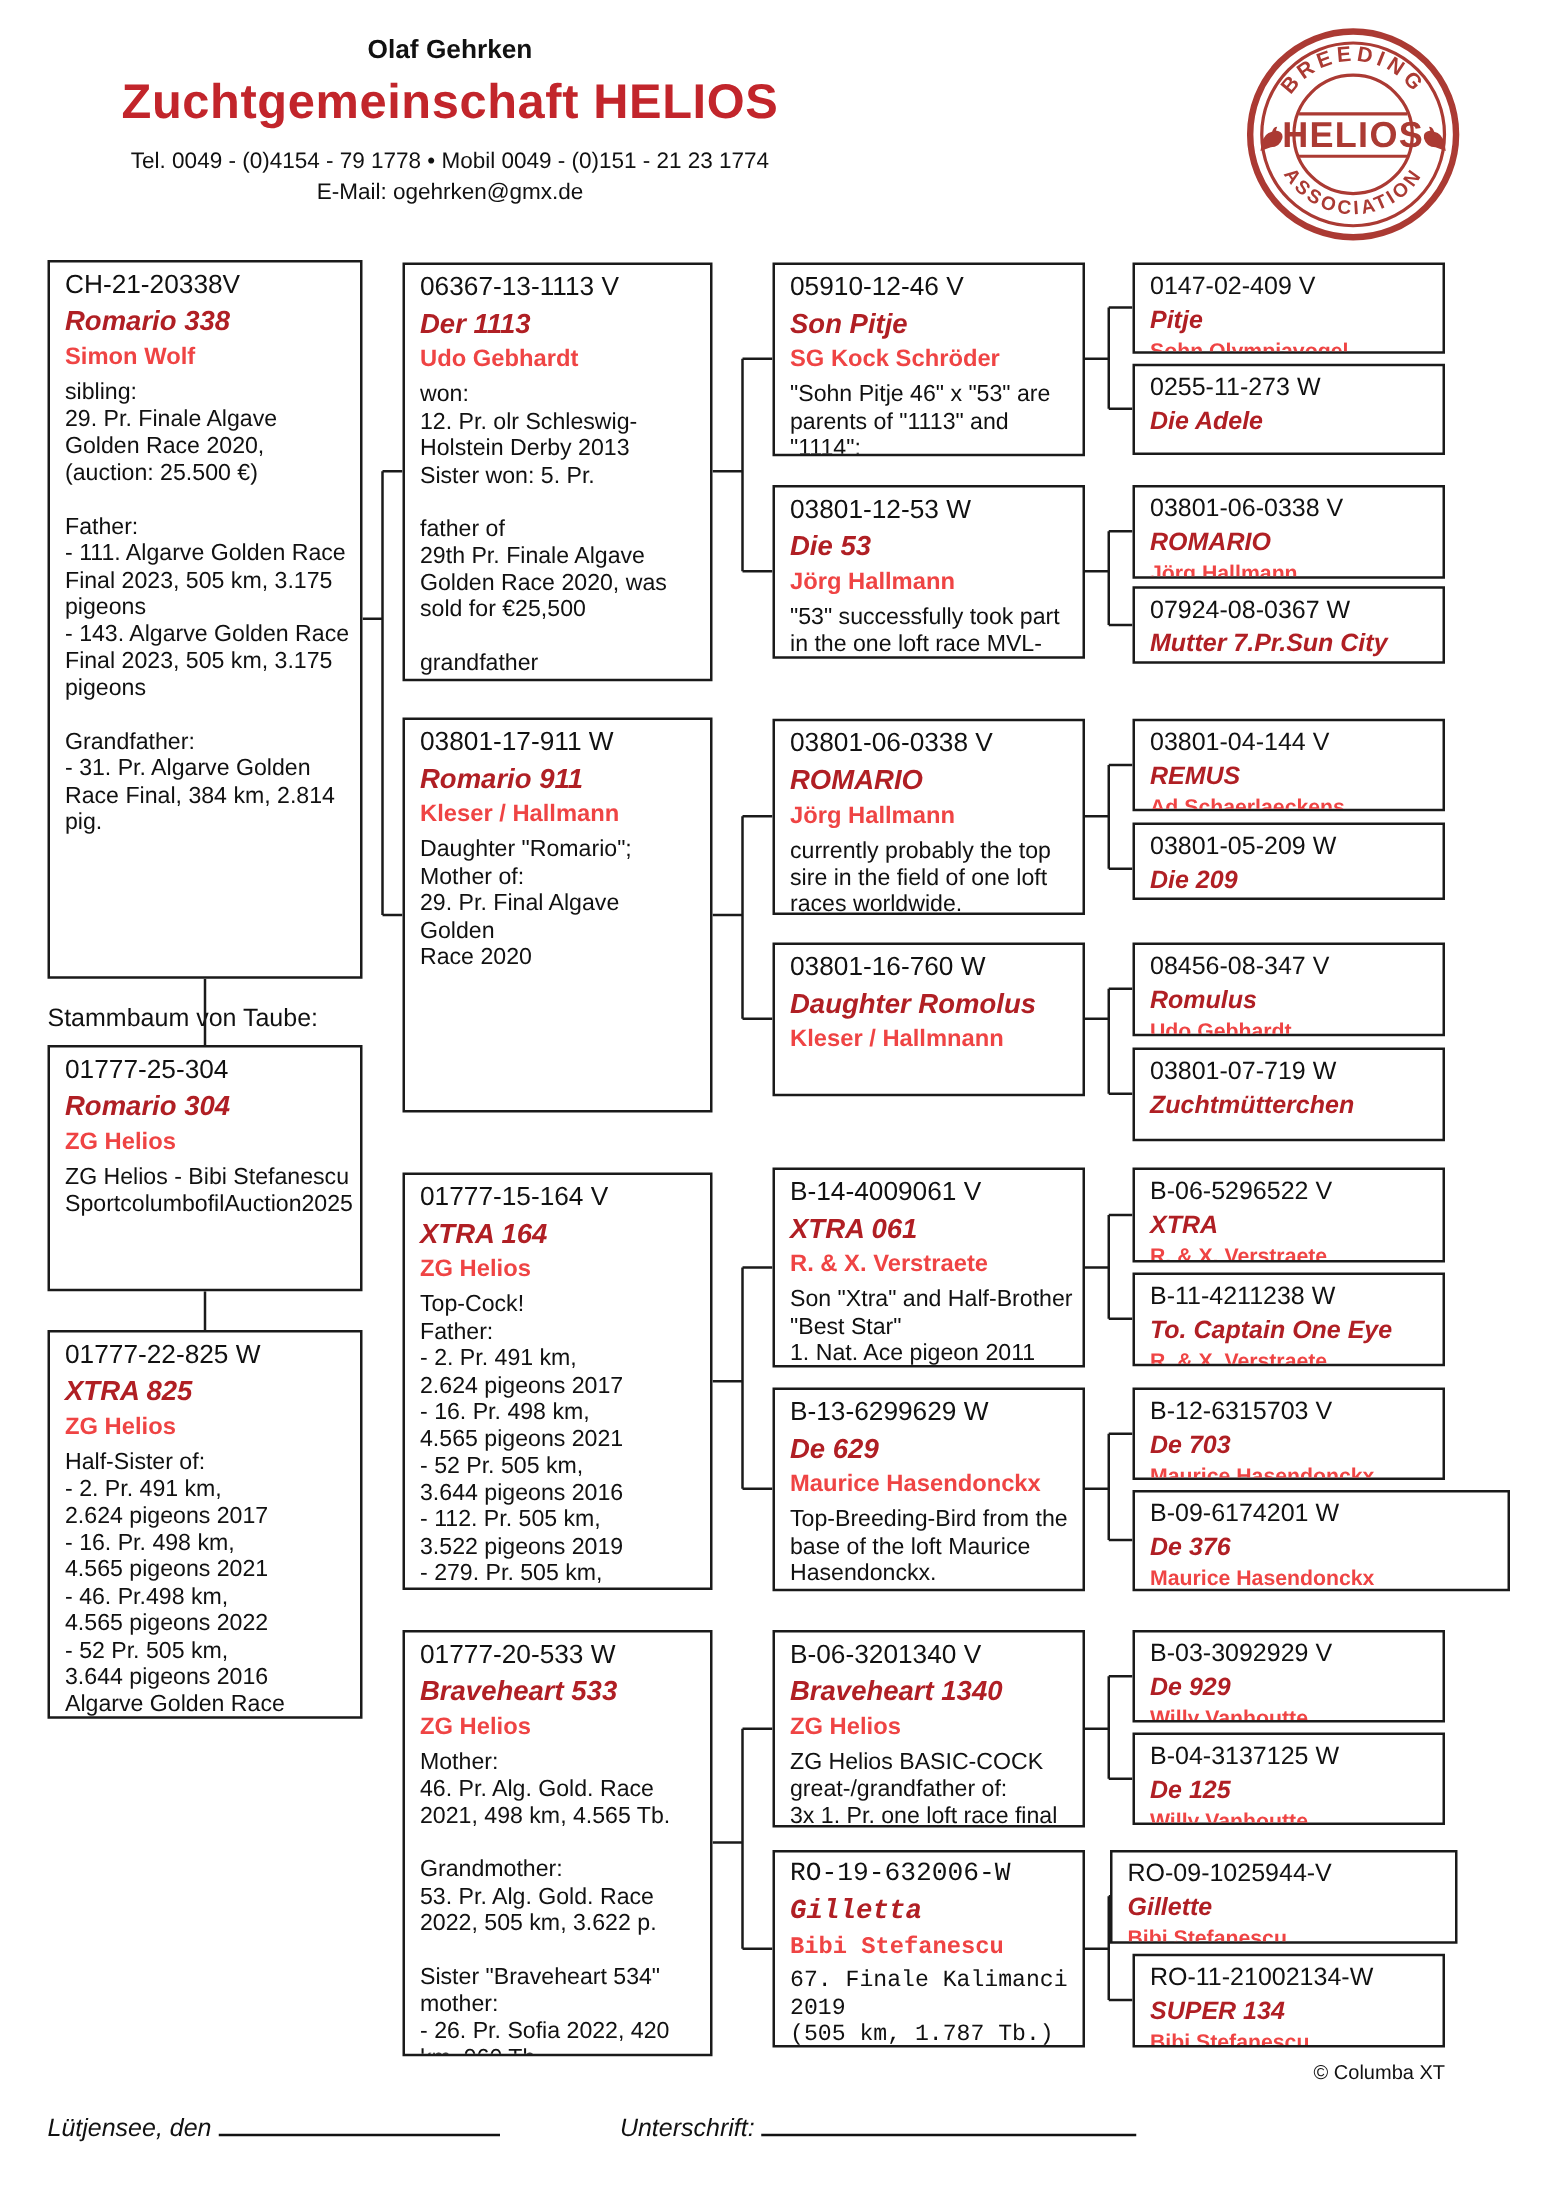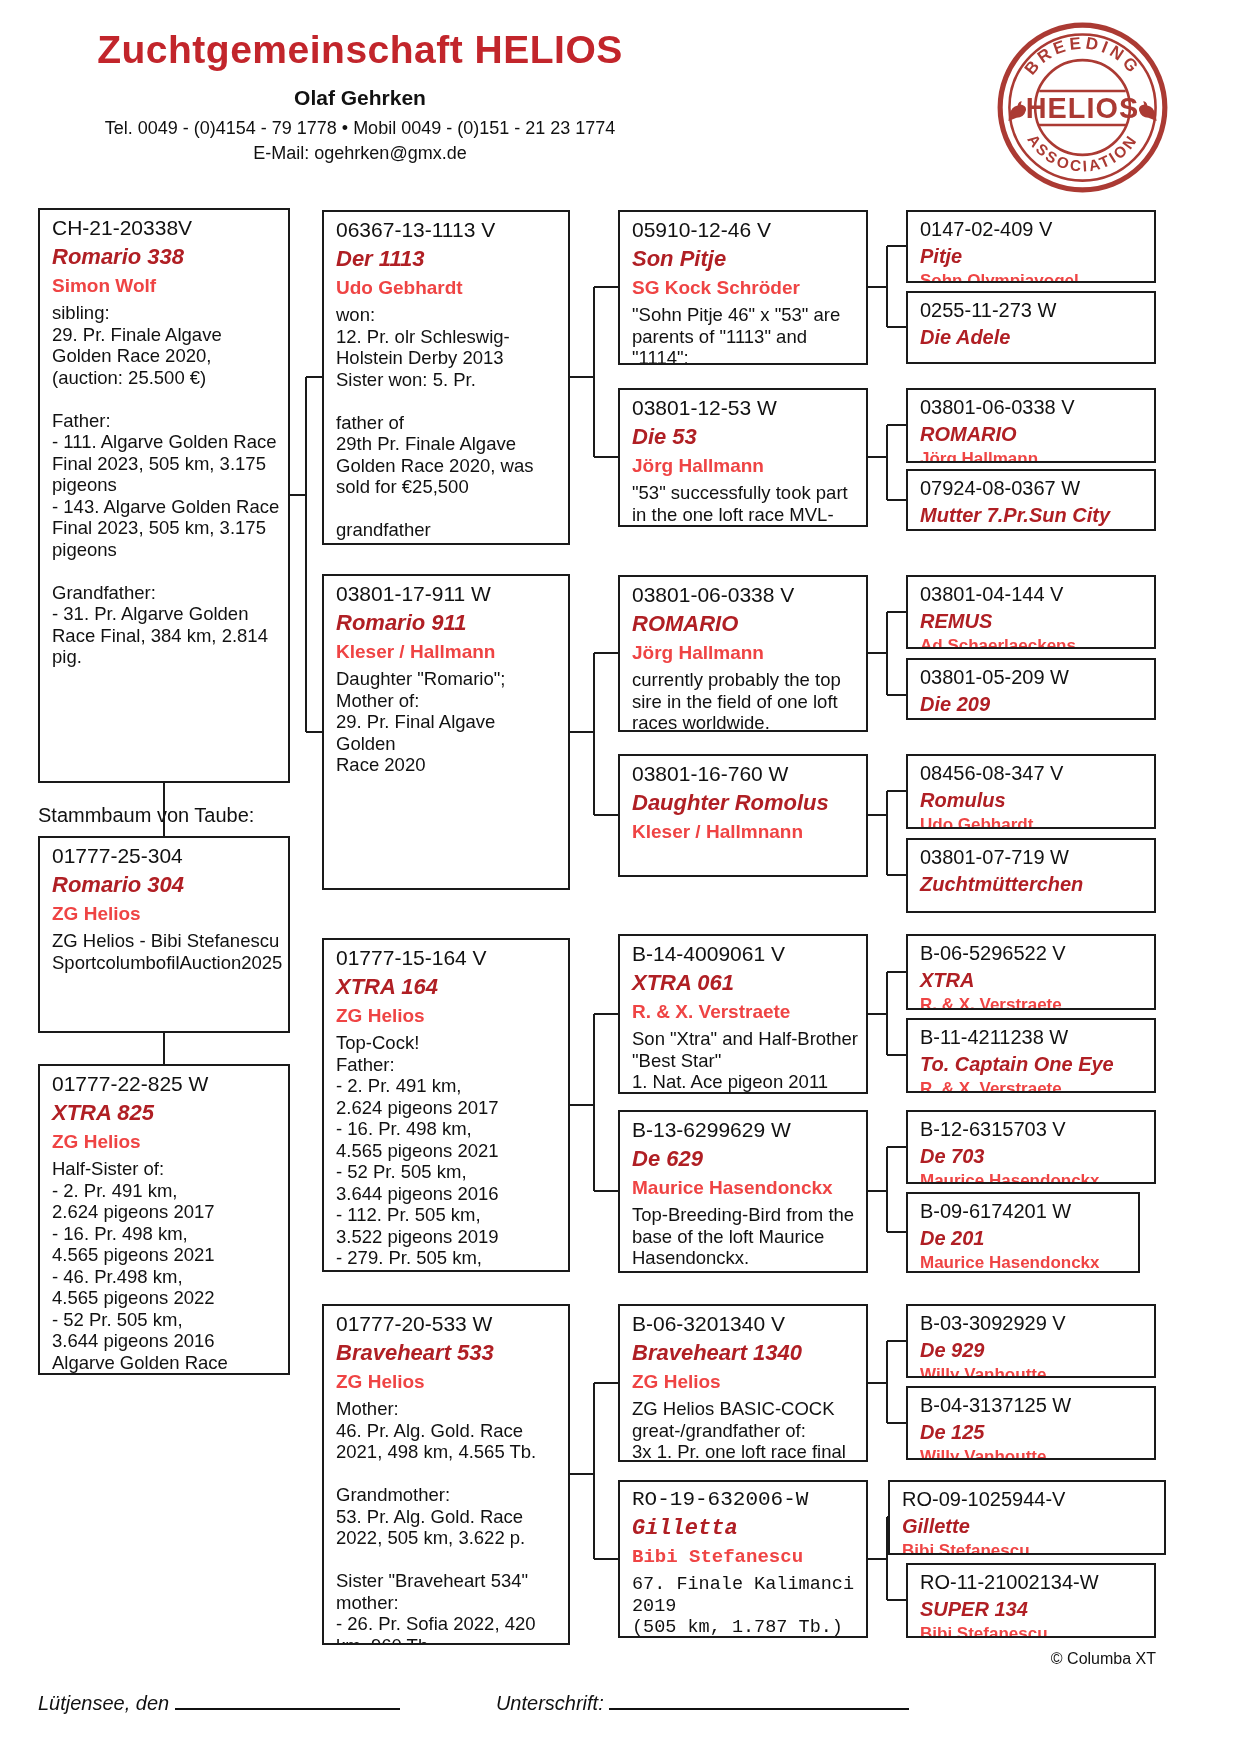--- a/index.html
+++ b/index.html
@@ -33,22 +33,22 @@
   #copyright { position:absolute; top:1650px; left:906px; width:250px; text-align:right; font-size:16px; }
   #footer { position:absolute; top:1692px; left:38px; width:1120px; font-size:20px; font-style:italic; }
   .sig-gap { display:inline-block; border-bottom:2px solid #111; height:14px; vertical-align:baseline; }
 </style>
 </head>
 <body>
 
 <div id="page">
 
   <div id="header">
+    <div id="owner">Olaf Gehrken</div>
     <div id="title">Zuchtgemeinschaft HELIOS</div>
-    <div id="owner">Olaf Gehrken</div>
     <div class="hline">Tel. 0049 - (0)4154 - 79 1778 • Mobil 0049 - (0)151 - 21 23 1774</div>
     <div class="hline">E-Mail: ogehrken@gmx.de</div>
   </div>
 
   <svg id="logo" viewBox="0 0 170 170">
     <g stroke="#ab3a33" fill="none">
       <circle cx="85" cy="85" r="80" stroke-width="5"></circle>
       <circle cx="85" cy="85" r="71" stroke-width="2.5"></circle>
       <circle cx="85" cy="85" r="46" stroke-width="2.5"></circle>
       <line x1="43" y1="69" x2="127" y2="69" stroke-width="2.5"></line>
@@ -344,23 +344,23 @@
       <div class="box small" style="left: 906px; top: 1018px; width: 250px; height: 75px;">
         <div class="ring">B-11-4211238 W</div>
         <div class="pname">To. Captain One Eye</div>
         <div class="breeder">R. &amp; X. Verstraete</div>
       </div>
       <div class="box small" style="left: 906px; top: 1110px; width: 250px; height: 74px;">
         <div class="ring">B-12-6315703 V</div>
         <div class="pname">De 703</div>
         <div class="breeder">Maurice Hasendonckx</div>
       </div>
-      <div class="box small" style="left: 906px; top: 1192px; width: 234px; height: 81px;">
+      <div class="box small" style="left: 906px; top: 1192px; width: 302px; height: 81px;">
         <div class="ring">B-09-6174201 W</div>
-        <div class="pname">De 201</div>
+        <div class="pname">De 376</div>
         <div class="breeder">Maurice Hasendonckx</div>
       </div>
       <div class="box small" style="left: 906px; top: 1304px; width: 250px; height: 74px;">
         <div class="ring">B-03-3092929 V</div>
         <div class="pname">De 929</div>
         <div class="breeder">Willy Vanhoutte</div>
       </div>
       <div class="box small" style="left: 906px; top: 1386px; width: 250px; height: 74px;">
         <div class="ring">B-04-3137125 W</div>
         <div class="pname">De 125</div>

